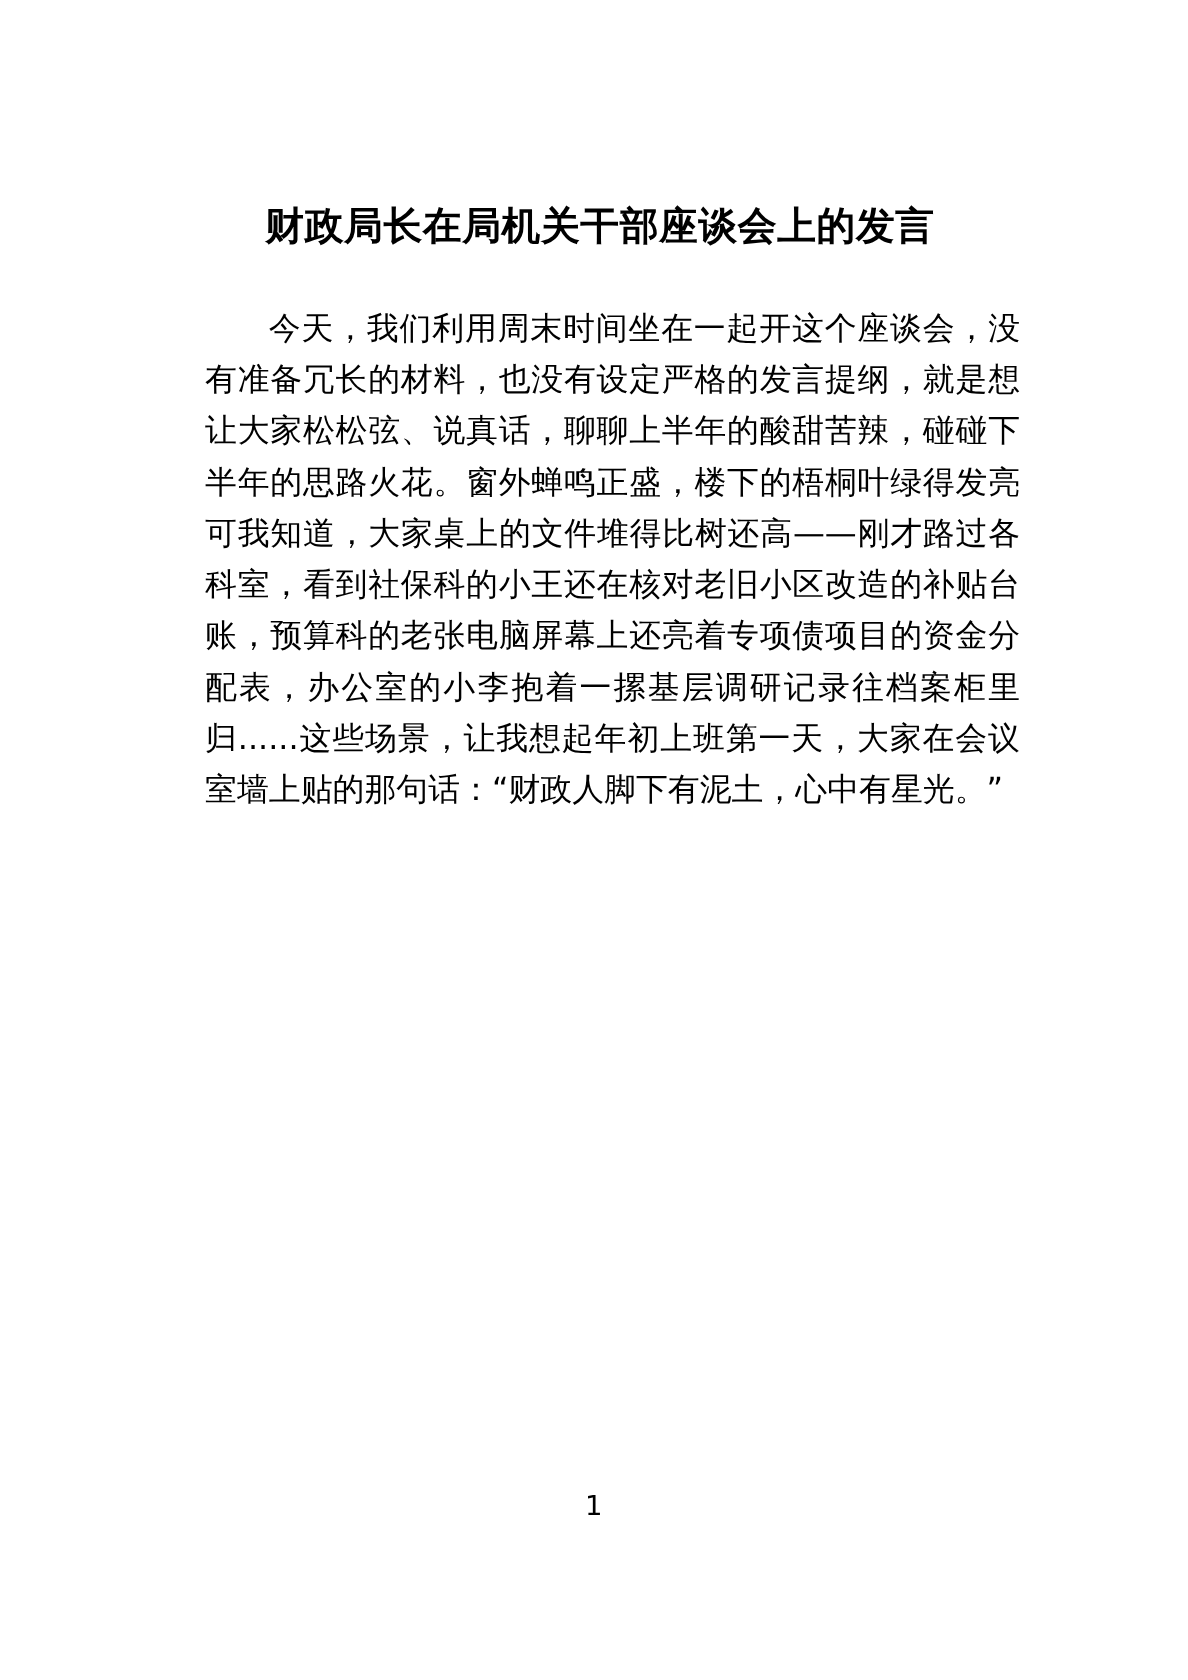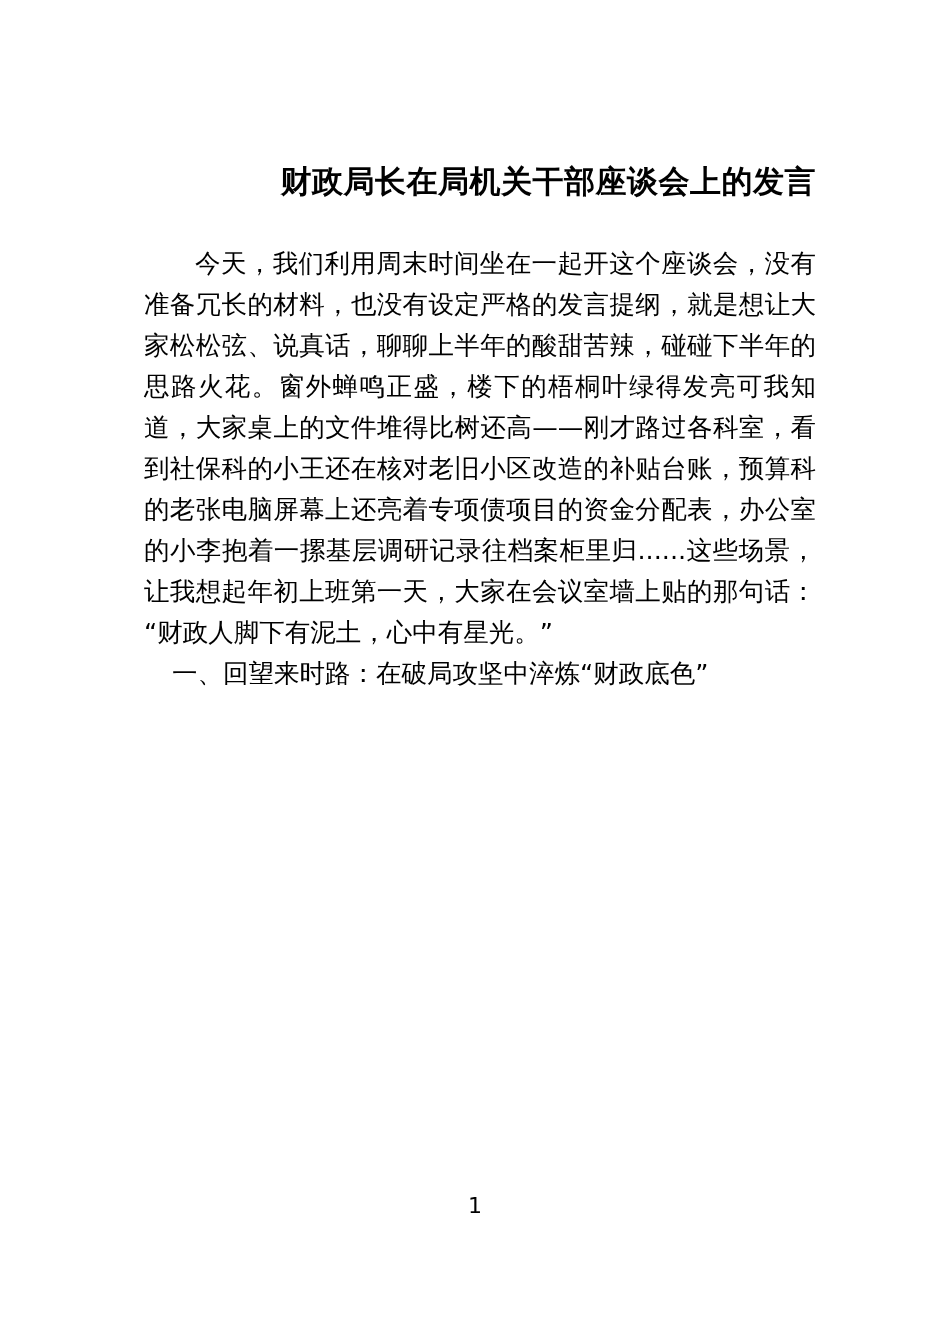--- a/index.html
+++ b/index.html
@@ -22,38 +22,38 @@
   .content {
     position: absolute;
     left: 144px;
     top: 158px;
     width: 672px;
   }
   .doc-title {
     font-family: "DejaVu Sans", "Liberation Sans", sans-serif;
     font-size: 31px;
     font-weight: bold;
-    text-align: right;
+    text-align: center;
     line-height: 1.5;
     letter-spacing: 0.5px;
     margin: 0 0 38px 0;
     white-space: nowrap;
   }
   .para {
     font-family: "DejaVu Sans", "Liberation Sans", sans-serif;
     font-size: 25.5px;
     line-height: 41px;
     text-align: justify;
     text-justify: inter-ideograph;
     margin: 0;
     letter-spacing: 0px;
   }
   .indent-0 { text-indent: 0; }
   .indent-1 { text-indent: 1.1em; }
-  .indent-2 { text-indent: 2em; }
+  .indent-2 { text-indent: 2em; margin-left: 20px; }
   .page-number {
     position: absolute;
     left: 0;
     right: 0;
     top: 1192px;
     text-align: center;
     font-family: "DejaVu Sans", "Liberation Sans", sans-serif;
     font-size: 22px;
     line-height: 28px;
   }
@@ -63,21 +63,20 @@
 
 <div class="page">
 
   <div class="content">
 
     <h1 class="doc-title">财政局长在局机关干部座谈会上的发言</h1>
 
 
     <p class="para indent-2">今天，我们利用周末时间坐在一起开这个座谈会，没有准备冗长的材料，也没有设定严格的发言提纲，就是想让大家松松弦、说真话，聊聊上半年的酸甜苦辣，碰碰下半年的思路火花。窗外蝉鸣正盛，楼下的梧桐叶绿得发亮可我知道，大家桌上的文件堆得比树还高——刚才路过各科室，看到社保科的小王还在核对老旧小区改造的补贴台账，预算科的老张电脑屏幕上还亮着专项债项目的资金分配表，办公室的小李抱着一摞基层调研记录往档案柜里归......这些场景，让我想起年初上班第一天，大家在会议室墙上贴的那句话：“财政人脚下有泥土，心中有星光。”</p>
 
-    <p class="para indent-1">一、回望来时路：在破局攻坚中淬炼“财政底色”</p>
 
 
 
   </div>
 
   <div class="page-number">1</div>
 
 </div>
 
 </body></html>

